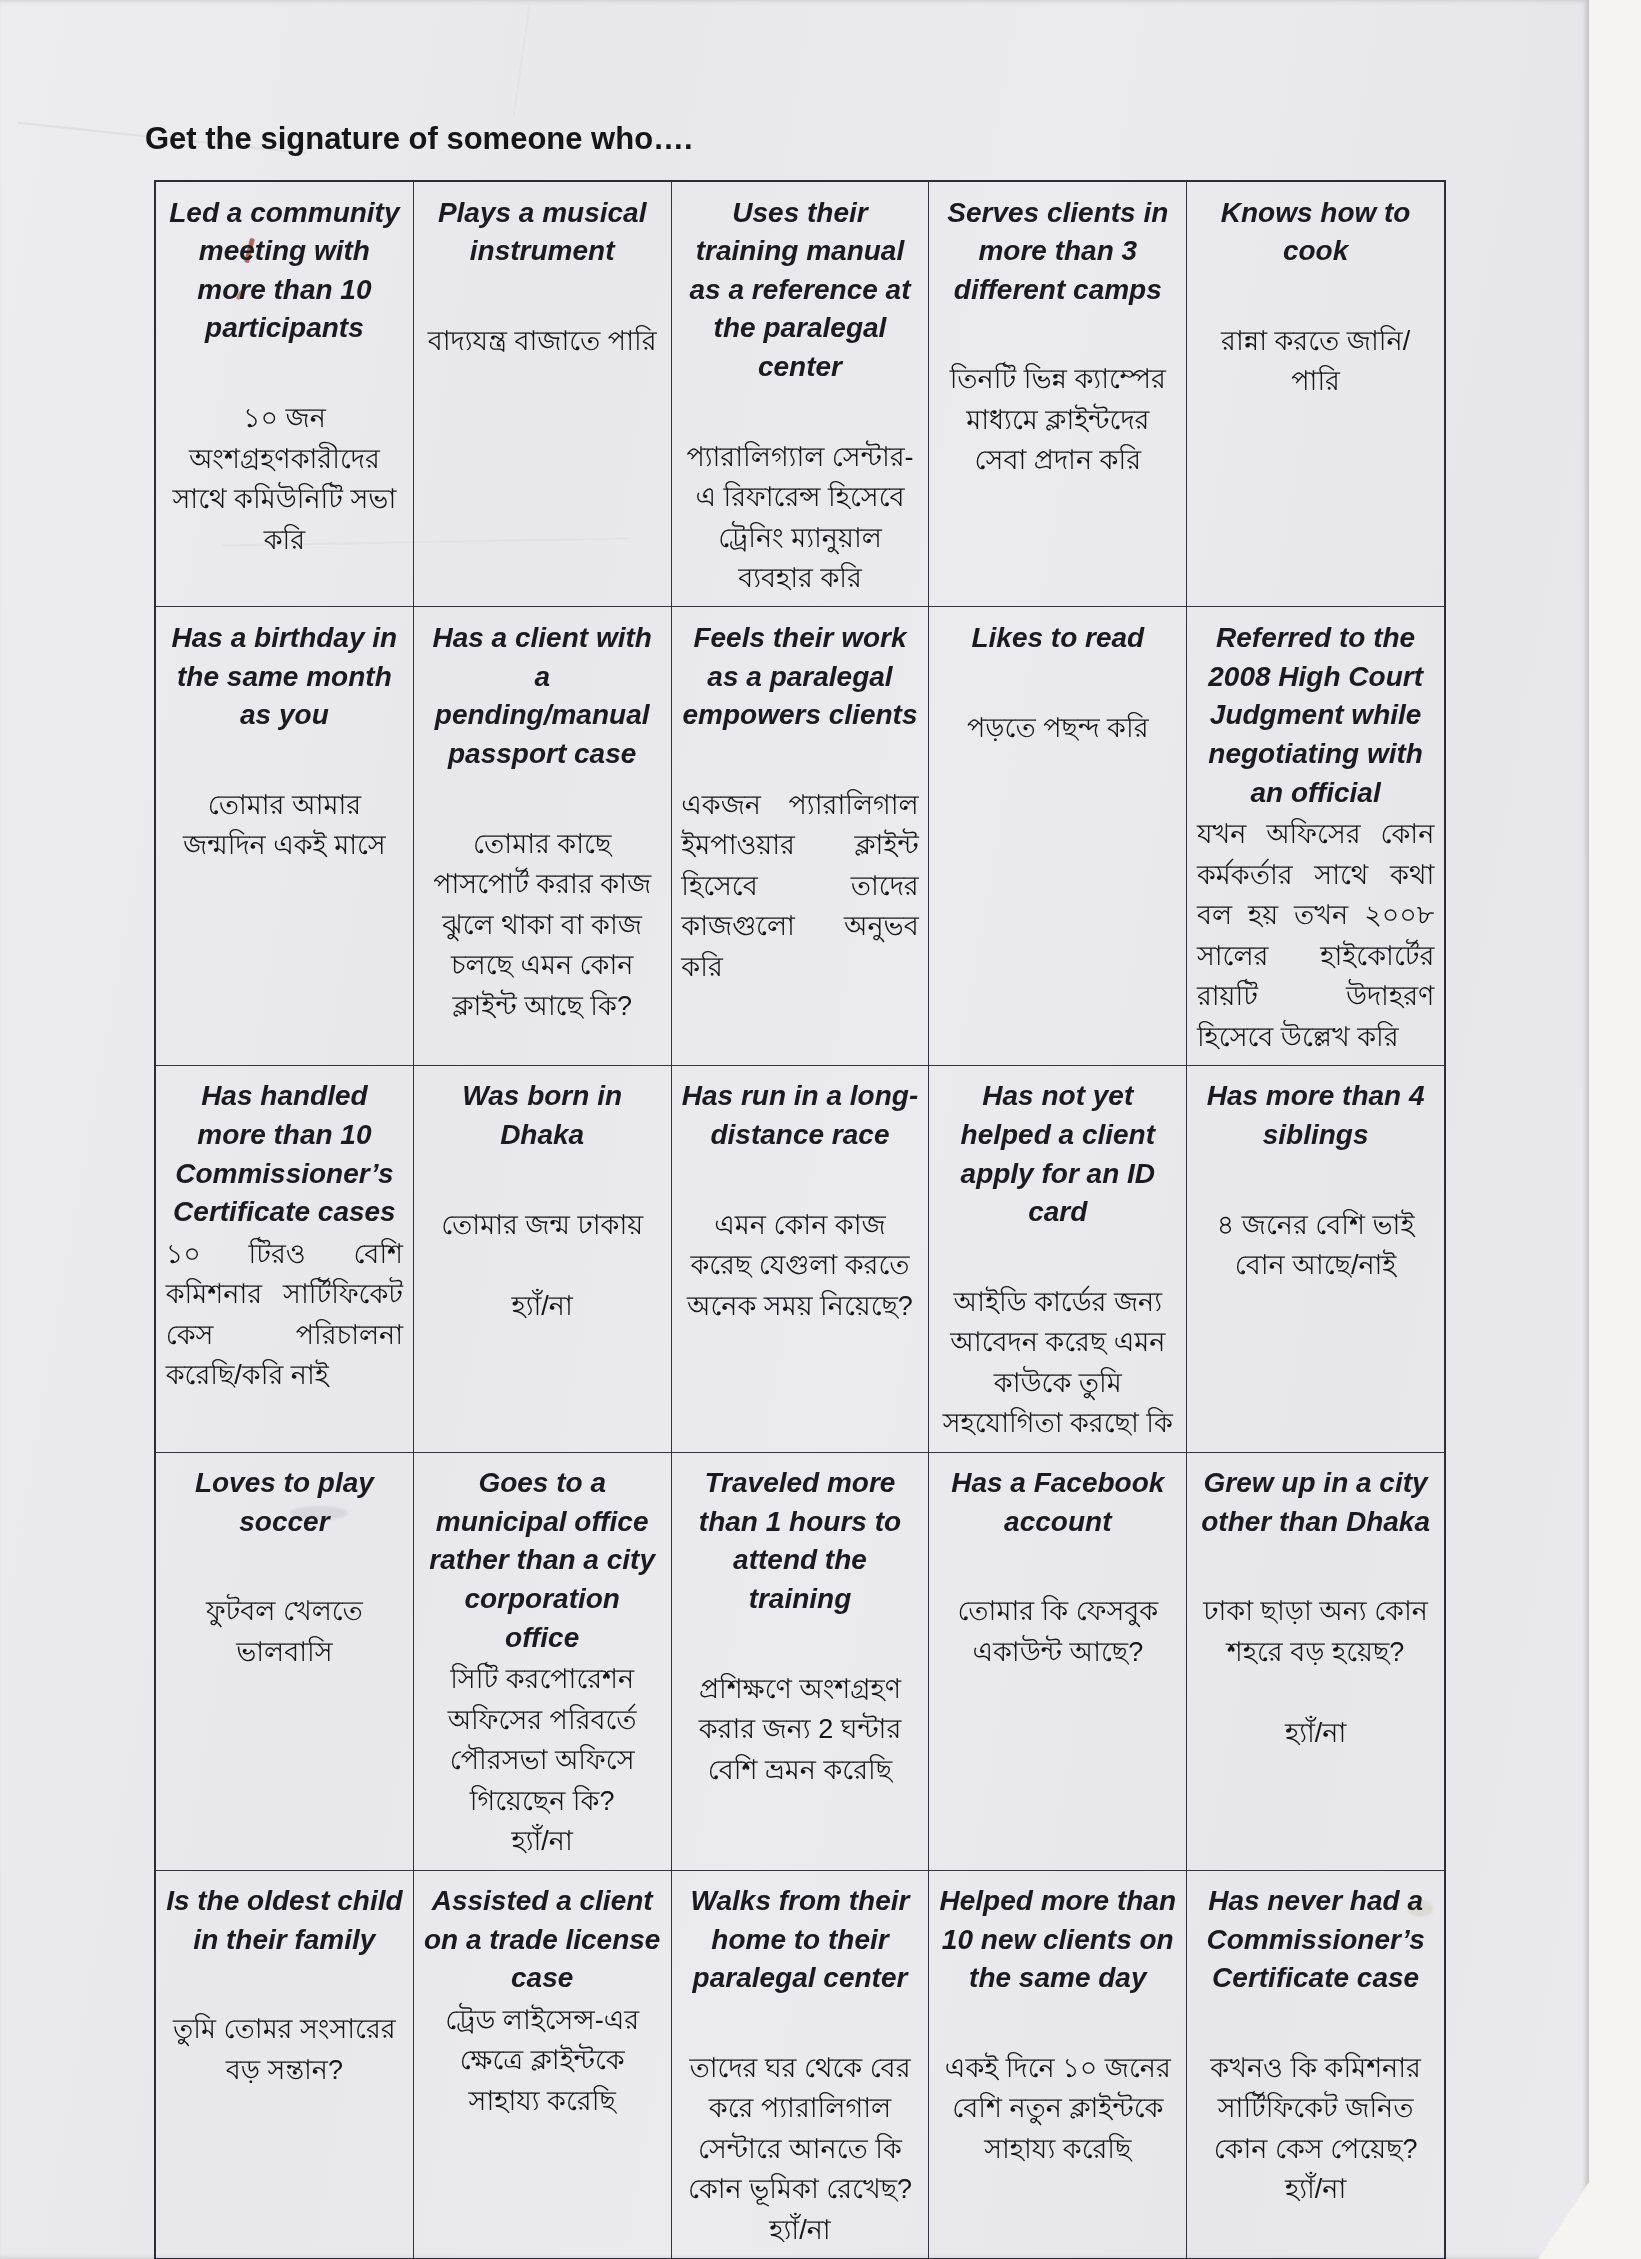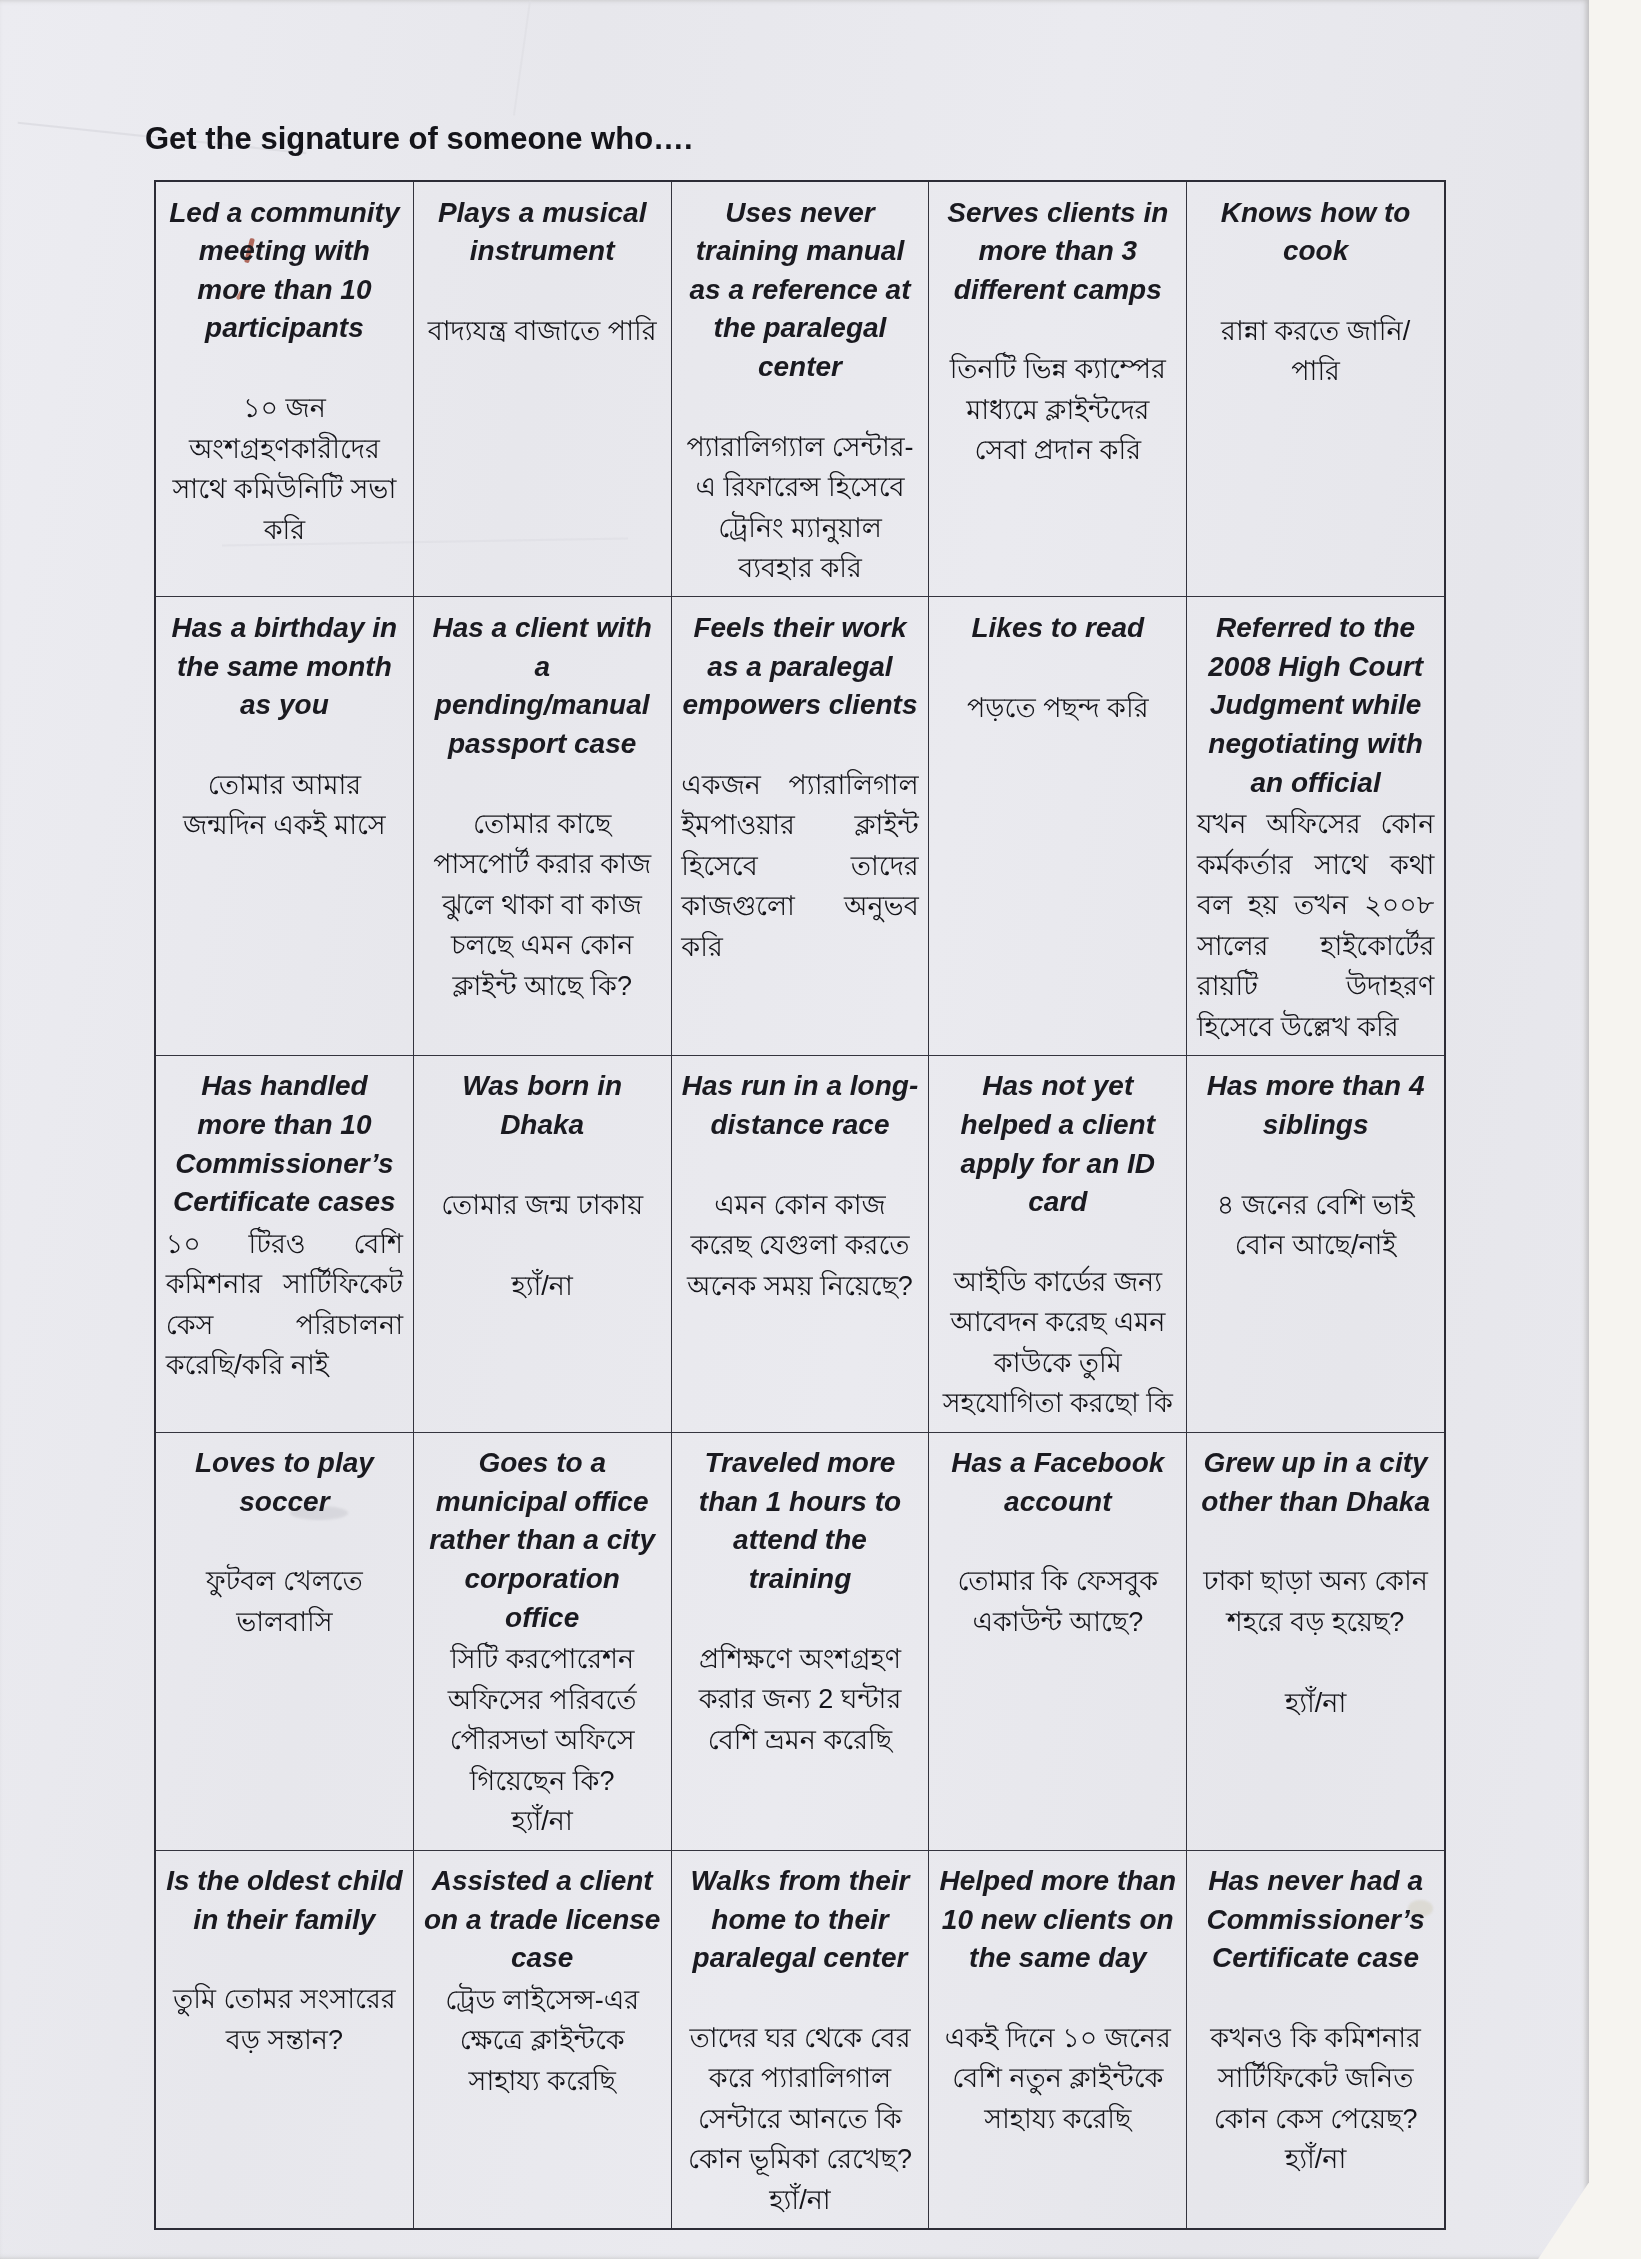--- a/index.html
+++ b/index.html
@@ -49,21 +49,21 @@
   }
   #grid{border:2.9px solid #2c2c36;}
   .en{
     font-weight:bold;
     font-size:28px;
     line-height:1.38;
     color:#1a1a20;
     font-style:italic;
   }
   .bn{
-    margin-top:40px;
+    margin-top:50px;
     font-size:27px;
     line-height:1.5;
     white-space:pre-line;
     color:#15151a;
   }
   .bn.tight{margin-top:2px;}
   .bn.just{text-align:justify;}
   tr.r1{height:348px;} tr.r2{height:352px;} tr.r3{height:352px;} tr.r4{height:349px;} tr.r5{height:354px;}
 </style>
 </head>
@@ -87,21 +87,21 @@
       <tr class="r1">
         <td>
           <div class="en">Led a community meeting with more than 10 participants</div>
           <div class="bn">১০ জন অংশগ্রহণকারীদের সাথে কমিউনিটি সভা করি</div>
         </td>
         <td>
           <div class="en">Plays a musical instrument</div>
           <div class="bn">বাদ্যযন্ত্র বাজাতে পারি</div>
         </td>
         <td>
-          <div class="en">Uses never training manual as a reference at the paralegal center</div>
+          <div class="en">Uses their training manual as a reference at the paralegal center</div>
           <div class="bn">প্যারালিগ্যাল সেন্টার-এ রিফারেন্স হিসেবে ট্রেনিং ম্যানুয়াল ব্যবহার করি</div>
         </td>
         <td>
           <div class="en">Serves clients in more than 3 different camps</div>
           <div class="bn">তিনটি ভিন্ন ক্যাম্পের মাধ্যমে ক্লাইন্টদের সেবা প্রদান করি</div>
         </td>
         <td>
           <div class="en">Knows how to cook</div>
           <div class="bn">রান্না করতে জানি/পারি</div>
         </td>

